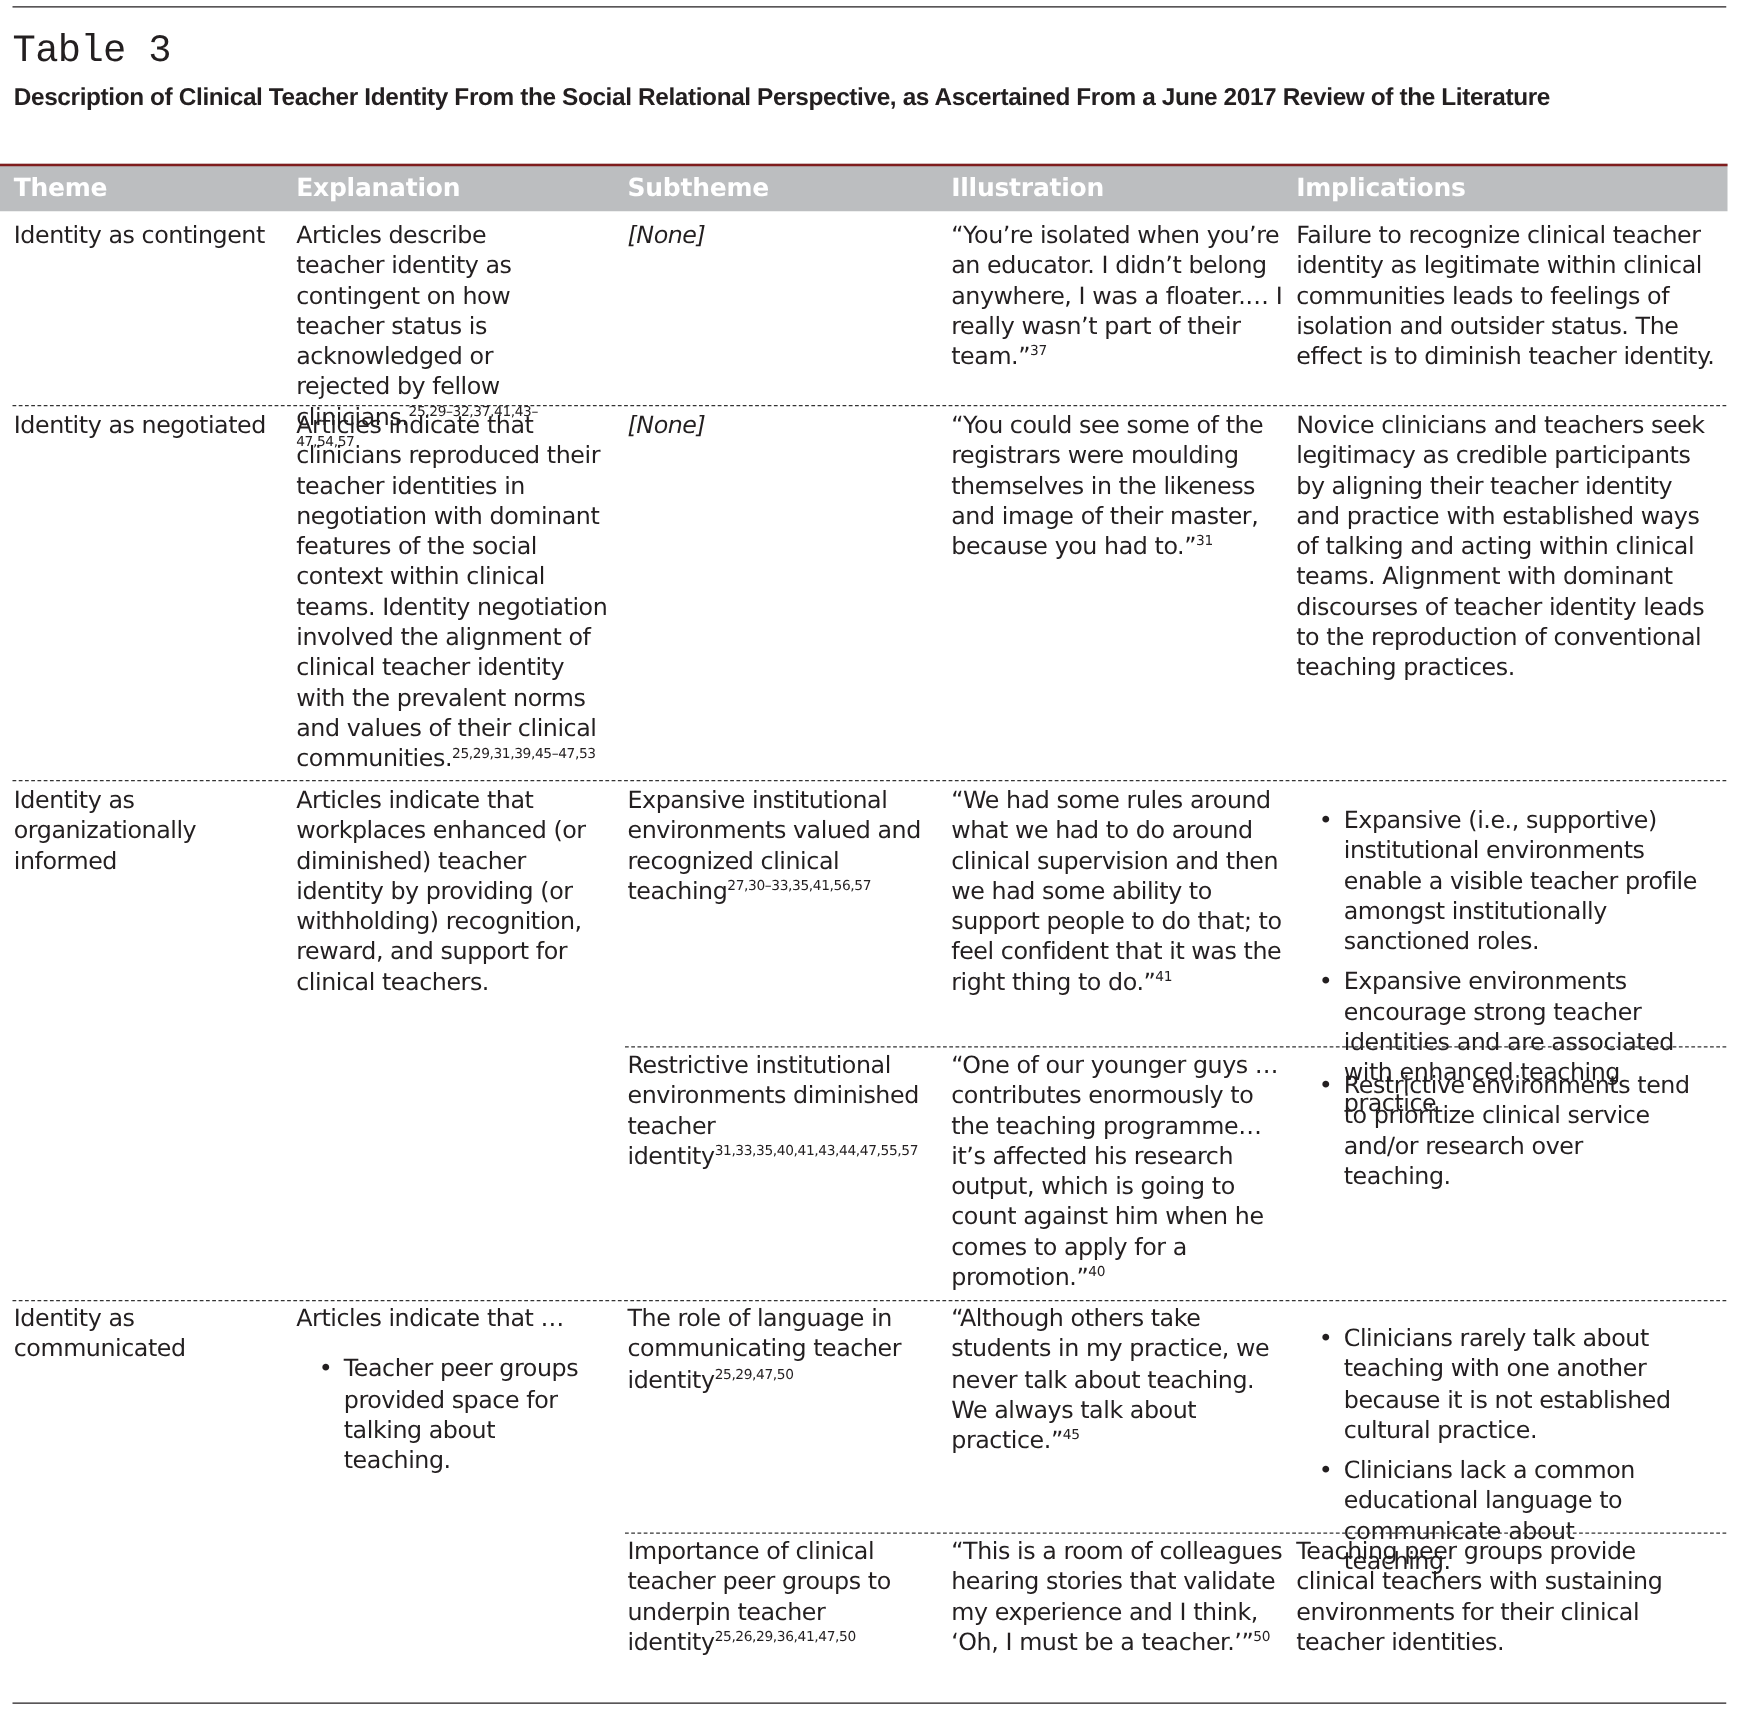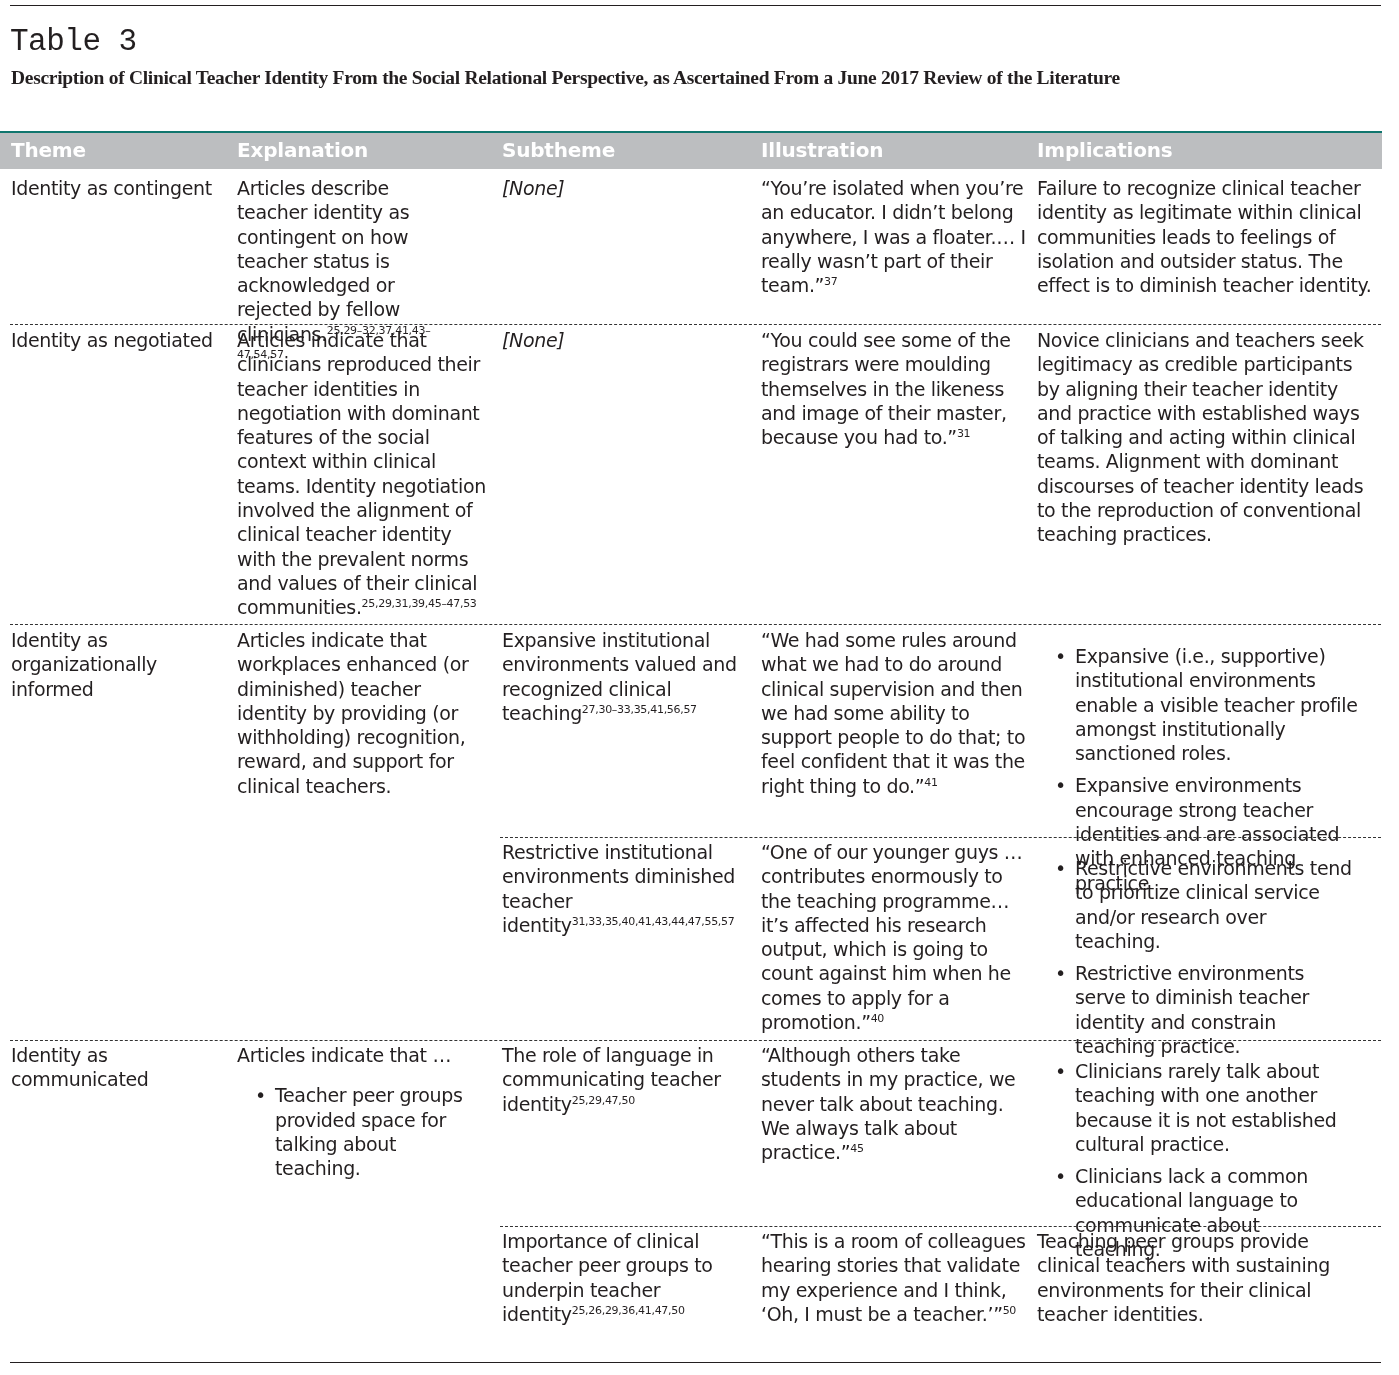--- a/index.html
+++ b/index.html
@@ -7,26 +7,26 @@
     width: 1399px; height: 1375px; position: relative; overflow: hidden;
     font-family: "DejaVu Sans", sans-serif; color: #231f20;
   }
   .top-rule { position: absolute; left: 10px; top: 5px; width: 1371px; height: 0; border-top: 1.5px solid #231f20; }
   .table-label {
     position: absolute; left: 10px; top: 24px;
     font-family: Liberation Mono, monospace; font-size: 31px; font-weight: 300; letter-spacing: -0.5px;
   }
   .table-title {
     position: absolute; left: 11px; top: 66px; width: 1370px;
-    font-family: Liberation Serif, serif; font-weight: bold; font-size: 19.5px; line-height: 24px;
+    font-family: Liberation Sans, sans-serif; font-weight: bold; font-size: 19.5px; line-height: 24px;
     letter-spacing: -0.3px;
   }
   .header-bar {
     position: absolute; left: 0; top: 131px; width: 1382px; height: 36px;
-    background: #bcbec0; border-top: 2px solid #0f766e;
+    background: #bcbec0; border-top: 2px solid #7f1d1d;
   }
   .hcell {
     position: absolute; top: 5px; color: #ffffff; font-weight: bold; font-size: 20px; letter-spacing: -0.2px;
     font-family: "DejaVu Sans", sans-serif;
   }
   .cell {
     position: absolute; font-size: 19px; line-height: 24.3px; letter-spacing: -0.35px;
     font-family: "DejaVu Sans", sans-serif;
   }
   .cell sup { font-size: 11px; line-height: 0; vertical-align: 0.62em; letter-spacing: -0.3px; text-align: center; }
@@ -82,21 +82,20 @@
       <li>Expansive environments encourage strong teacher identities and are associated with enhanced teaching practice</li>
     </ul>
   </div>
   <div class="dash" style="left:500px;top:837px;width:881px"></div>
 
   <div class="cell" style="left:502px;top:840px;width:255px"><span>Restrictive institutional environments diminished teacher identity</span><sup>31,33,35,40,41,43,44,47,55,57</sup></div>
   <div class="cell" style="left:761px;top:840px;width:262px"><span>“One of our younger guys … contributes enormously to the teaching programme… it’s affected his research output, which is going to count against him when he comes to apply for a promotion.”</span><sup>40</sup></div>
   <div class="cell" style="left:1037px;top:840px;width:335px">
     <ul class="bl">
       <li>Restrictive environments tend to prioritize clinical service and/or research over teaching.</li>
-      <li>Restrictive environments serve to diminish teacher identity and constrain teaching practice.</li>
     </ul>
   </div>
 </div>
 <div class="dash" style="left:10px;top:1040px;width:1371px"></div>
 
 <div>
   <div class="cell" style="left:11px;top:1043px;width:170px">Identity as communicated</div>
   <div class="cell" style="left:237px;top:1043px;width:255px">
     <div style="margin-bottom:8px">Articles indicate that …</div>
     <ul class="bl">

